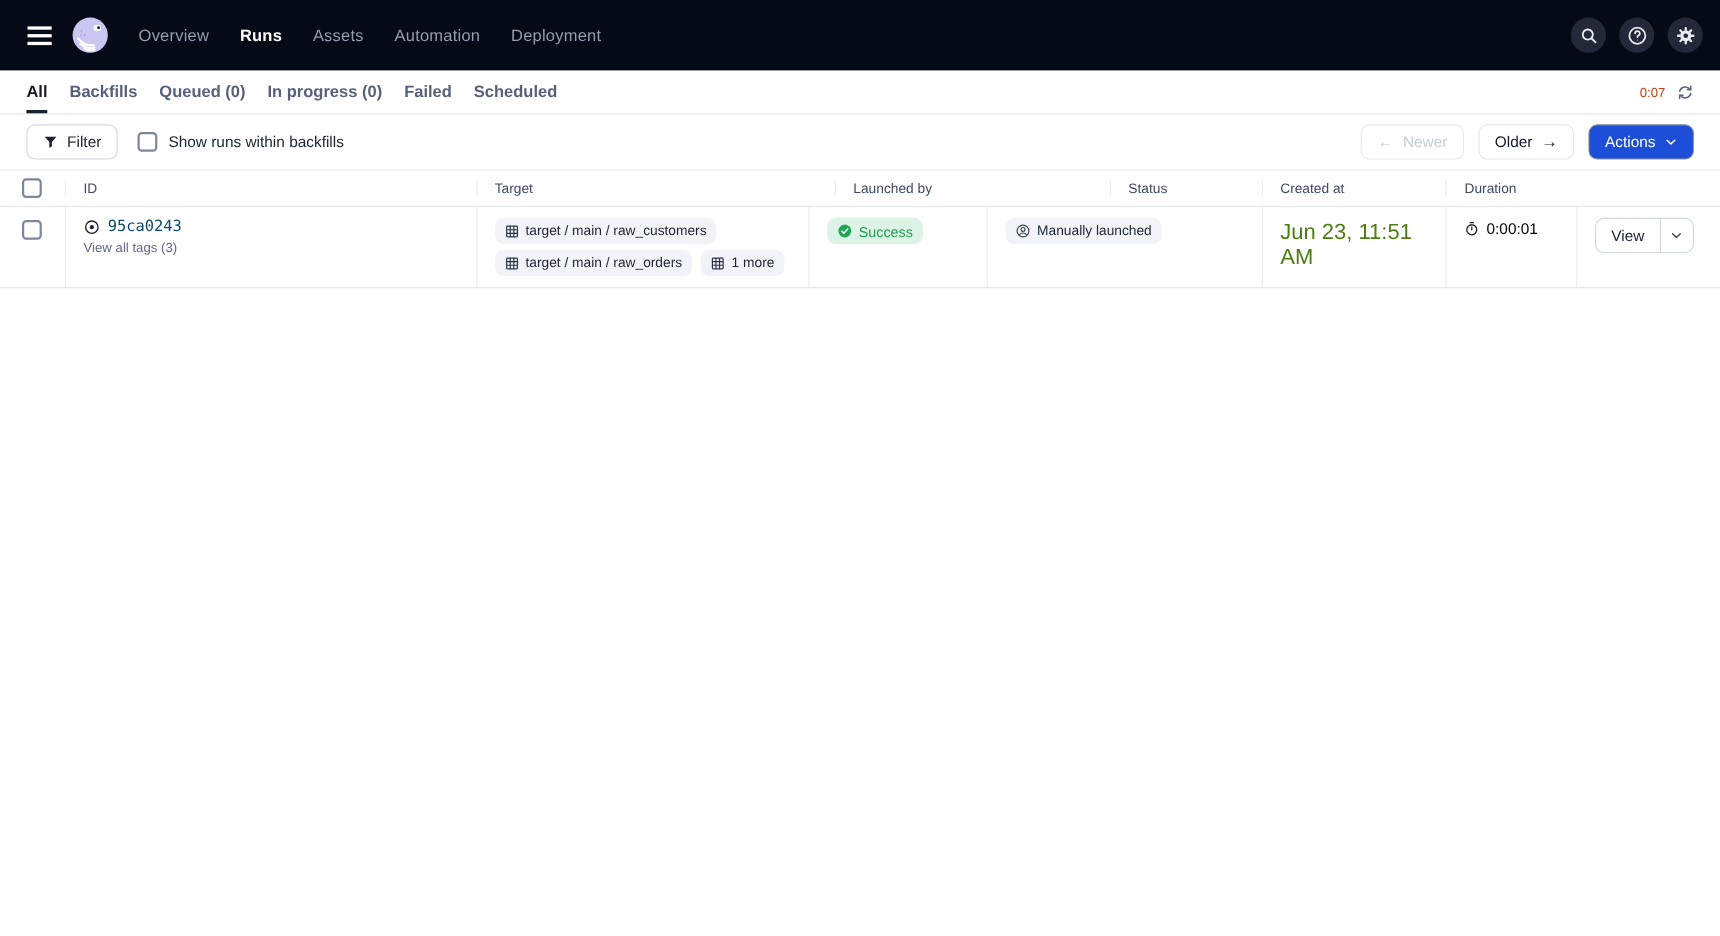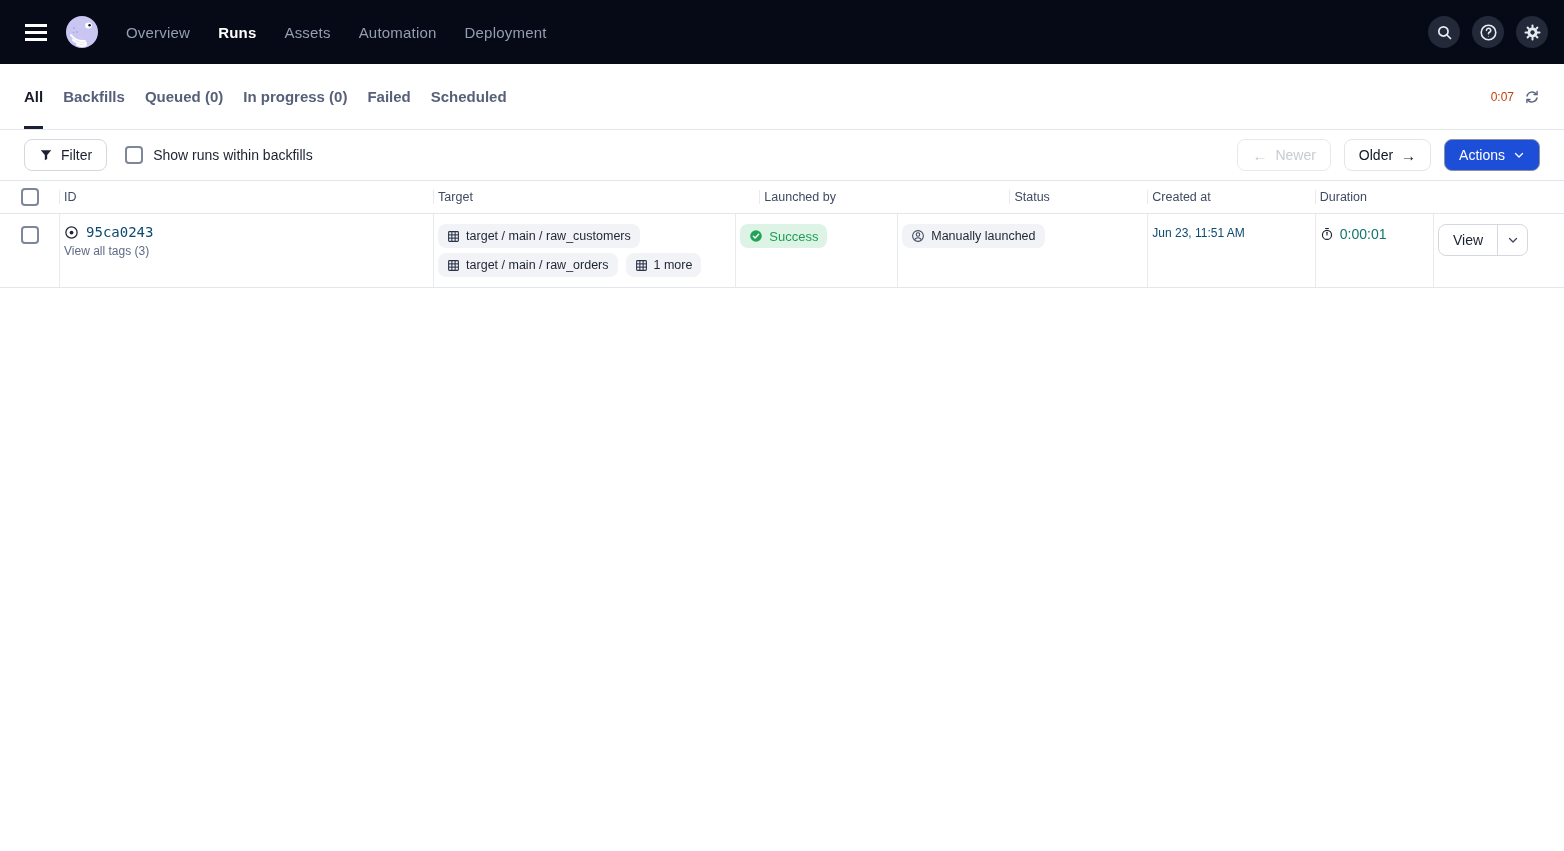--- a/index.html
+++ b/index.html
@@ -12,21 +12,21 @@
   .hamburger span { display:block; width:22px; height:3px; background:#ffffff; margin-left:7px; }
   .logo-wrap { width:40px; height:40px; margin:0 14px 0 8px; display:flex; align-items:center; justify-content:center; }
   .nav-links { display:flex; align-items:center; gap:28px; margin-left:10px; }
   .nav-link { color:#959db1; font-size:15px; font-weight:500; cursor:pointer; letter-spacing:.2px; }
   .nav-link.active { color:#ffffff; font-weight:700; }
   .nav-spacer { flex:1; }
   .nav-actions { display:flex; align-items:center; gap:12px; }
   .icon-btn { width:32px; height:32px; border-radius:50%; background:#232938; display:flex; align-items:center; justify-content:center; cursor:pointer; }
 
   
-  .tabs-row { height:66px; display:flex; align-items:stretch; border-bottom:1px solid #e3e6ea; padding:0 24px; }
+  .tabs-row { height:40px; display:flex; align-items:stretch; border-bottom:1px solid #e3e6ea; padding:0 24px; }
   .tabs { display:flex; align-items:stretch; gap:20px; }
   .tab { display:flex; align-items:center; font-size:15px; font-weight:600; color:#566079; cursor:pointer; border-bottom:3px solid transparent; padding-top:3px; }
   .tab.active { color:#161b28; border-bottom-color:#1a2133; }
   .tabs-right { margin-left:auto; display:flex; align-items:center; gap:10px; }
   .timer { font-size:12px; color:#c2410c; font-variant-numeric:tabular-nums; }
 
   
   .toolbar { height:50px; display:flex; align-items:center; padding:0 24px; }
   .btn { height:32px; display:inline-flex; align-items:center; gap:8px; padding:0 14px;
          border:1px solid #d4d8de; border-radius:8px; background:#fff; font-size:14px;
@@ -37,42 +37,42 @@
   .checkbox { width:18px; height:18px; border:2px solid #7d8799; border-radius:4px; background:#fff; cursor:pointer; flex:0 0 auto; }
   .cb-label { font-size:14px; color:#1c2230; margin-left:10px; cursor:pointer; }
   .toolbar .gap { width:18px; }
   .toolbar-right { margin-left:auto; display:flex; align-items:center; gap:13px; }
   .arrow-glyph { font-size:15px; line-height:1; }
 
   
   .runs-table { width:1564px; }
   .t-header { display:flex; height:34px; border-top:1px solid #e3e6ea; border-bottom:1px solid #e3e6ea; align-items:center; }
   .t-row { display:flex; min-height:66px; border-bottom:1px solid #e3e6ea; }
-  .cell { padding:0 4px; display:flex; align-items:center; }
+  .cell { padding:0 16px; display:flex; align-items:center; }
   .c0 { width:60px; justify-content:center; padding:0; }
   .c1 { width:380px; } .c2 { width:307px; } .c3 { width:254px;margin-left:24px; } .c4 { width:140px; }
   .c5 { width:170px; } .c6 { width:120px; } .c7 { width:133px; }
   .t-header .cell { font-size:12.5px; color:#3f4a63; font-weight:400; }
   .t-header .cell + .cell, .t-row .cell + .cell { border-left:1px solid #e8eaee; }
   .t-row .cell { align-items:flex-start; padding-top:10px; padding-bottom:10px; }
   .t-row .c0 { padding-top:12px; align-items:flex-start; justify-content:center; }
 
   .id-cell { display:flex; flex-direction:column; gap:4px; }
   .id-line { display:flex; align-items:center; gap:7px; }
   .run-id { font-family:"DejaVu Sans Mono", monospace; font-size:14px; color:#0c4a6e; text-decoration:none; cursor:pointer; }
   .tags-link { font-size:12px; color:#5f6a84; cursor:pointer; }
 
   .pill { display:inline-flex; align-items:center; gap:6px; height:24px; padding:0 9px;
           background:#f1f3f6; border-radius:8px; font-size:12.5px; color:#1e2535; white-space:nowrap; cursor:default; }
   .pill-col { display:flex; flex-direction:column; gap:5px; align-items:flex-start; }
   .pill-row { display:flex; gap:8px; }
   .pill.success { background:#ddf3e6; color:#1e9e54; font-size:13px; font-weight:500; }
 
-  .created { font-size:12px; color:#0c4a6e; padding-top:2px; }
-  .duration { display:flex; align-items:center; gap:6px; font-size:14px; color:#0f766e; padding-top:2px; font-variant-numeric:tabular-nums; }
+  .created { font-size:20px; color:#4d7c0f; padding-top:2px; }
+  .duration { display:flex; align-items:center; gap:6px; font-size:14px; color:#000000; padding-top:2px; font-variant-numeric:tabular-nums; }
 
   .view-split { display:inline-flex; height:32px; border:1px solid #d4d8de; border-radius:8px; overflow:hidden; background:#fff; }
   .view-main { padding:0 14px; display:flex; align-items:center; font-size:14px; font-weight:500; color:#1b2130; cursor:pointer; }
   .view-caret { width:30px; display:flex; align-items:center; justify-content:center; border-left:1px solid #d4d8de; cursor:pointer; }
 
   svg { display:block; }
 </style>
 </head>
 <body>
 

